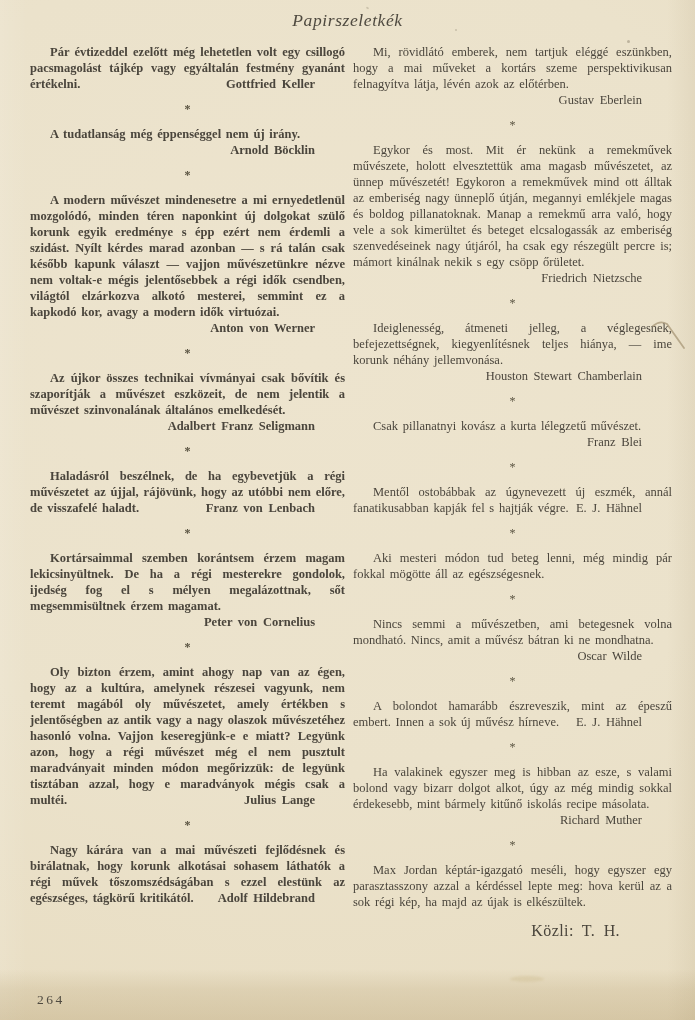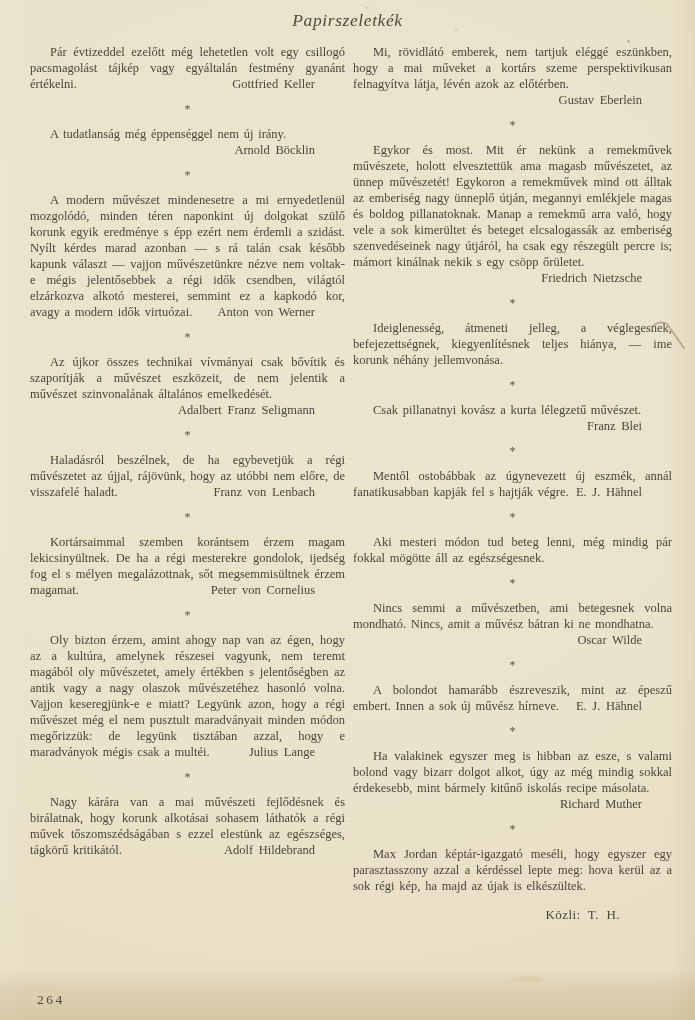--- a/index.html
+++ b/index.html
@@ -27,21 +27,21 @@
     word-spacing: 2px;
     color: #4f4a40;
     padding-top: 9px;
     margin-bottom: 13px;
   }
   .cols {
     display: flex;
     gap: 8px;
     padding: 0 23px 0 30px;
   }
-  .col-left  { width: 315px; }
+  .col-left  { width: 315px; font-weight: bold; }
   .col-right { width: 319px; }
   .qtext {
     margin: 0;
     overflow: hidden;            
     text-align: justify;
     text-indent: 20px;
     font-size: 12.5px;
     line-height: 16px;
     word-spacing: 1.6px;
     hyphens: auto;
@@ -56,21 +56,21 @@
   .sep {
     text-align: center;
     font-size: 12px;
     line-height: 16px;
     margin: 9px 0;
     color: #57513f;
   }
   .closing {
     text-align: right;
     padding-right: 52px;
-    font-size: 13px;
+    font-size: 16px;
     line-height: 17px;
     word-spacing: 4px;
     letter-spacing: 0.4px;
     margin-top: 12px;
   }
   .page-number {
     position: absolute;
     left: 37px; top: 992px;
     font-size: 13.5px;
     letter-spacing: 2.5px;
@@ -145,21 +145,21 @@
     <div class="col col-right">
       <div class="quote">
         <p class="qtext"><span>Mi, rövidlátó emberek, nem tartjuk eléggé eszünkben, hogy a mai műveket a kortárs szeme perspektivikusan felnagyítva látja, lévén azok az előtérben.</span><span class="author">Gustav Eberlein</span></p>
       </div>
       <div class="sep">*</div>
       <div class="quote">
         <p class="qtext"><span>Egykor és most. Mit ér nekünk a remekművek művészete, holott elvesztettük ama magasb művészetet, az ünnep művészetét! Egykoron a remekművek mind ott álltak az emberiség nagy ünneplő útján, megannyi emlékjele magas és boldog pillanatoknak. Manap a remekmű arra való, hogy vele a sok kimerültet és beteget elcsalogassák az emberiség szenvedéseinek nagy útjáról, ha csak egy részegült percre is; mámort kinálnak nekik s egy csöpp őrületet.</span><span class="author">Friedrich Nietzsche</span></p>
       </div>
       <div class="sep">*</div>
       <div class="quote">
-        <p class="qtext"><span>Ideiglenesség, átmeneti jelleg, a véglegesnek, befejezettségnek, kiegyenlítésnek teljes hiánya, — ime korunk néhány jellemvonása.</span></p>
+        <p class="qtext"><span>Ideiglenesség, átmeneti jelleg, a véglegesnek, befejezettségnek, kiegyenlítésnek teljes hiánya, — ime korunk néhány jellemvonása.</span><span class="author">Houston Stewart Chamberlain</span></p>
       </div>
       <div class="sep">*</div>
       <div class="quote">
         <p class="qtext"><span>Csak pillanatnyi kovász a kurta lélegzetű művészet.</span><span class="author">Franz Blei</span></p>
       </div>
       <div class="sep">*</div>
       <div class="quote">
         <p class="qtext"><span>Mentől ostobábbak az úgynevezett új eszmék, annál fanatikusabban kapják fel s hajtják végre.</span><span class="author">E. J. Hähnel</span></p>
       </div>
       <div class="sep">*</div>

